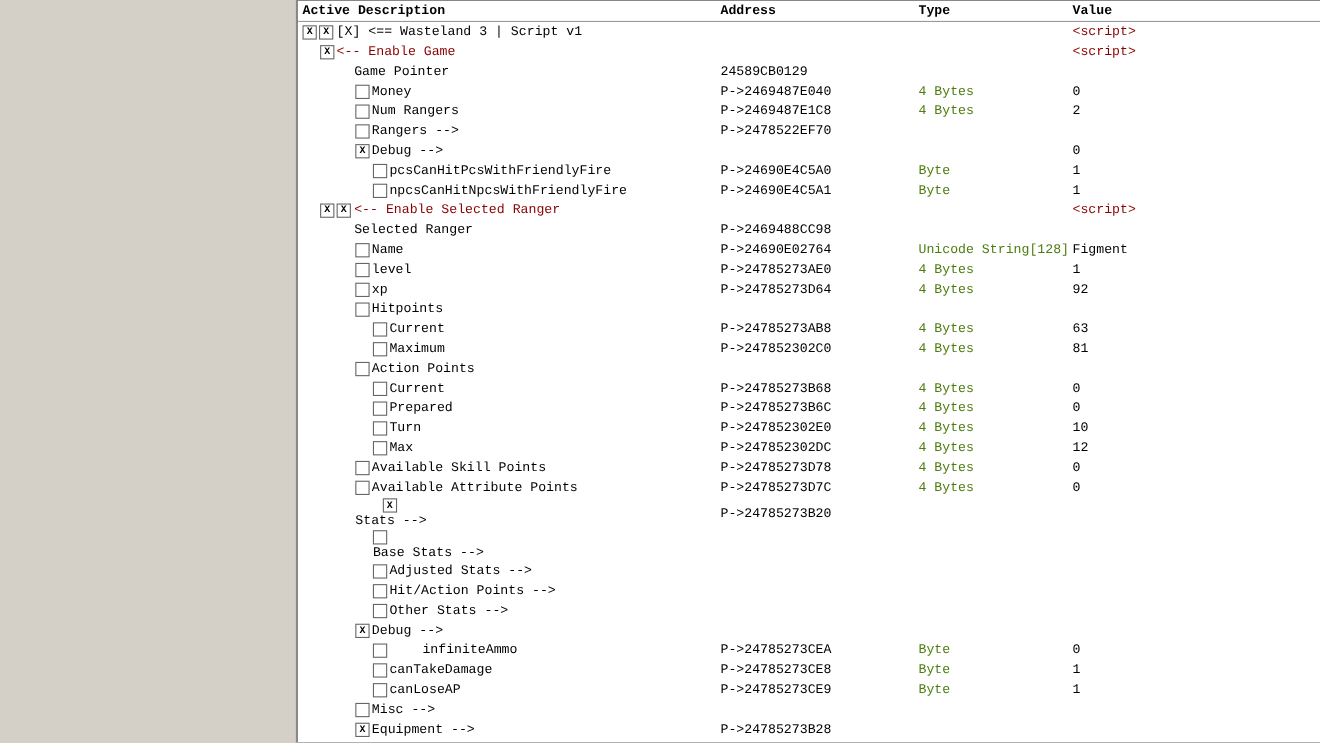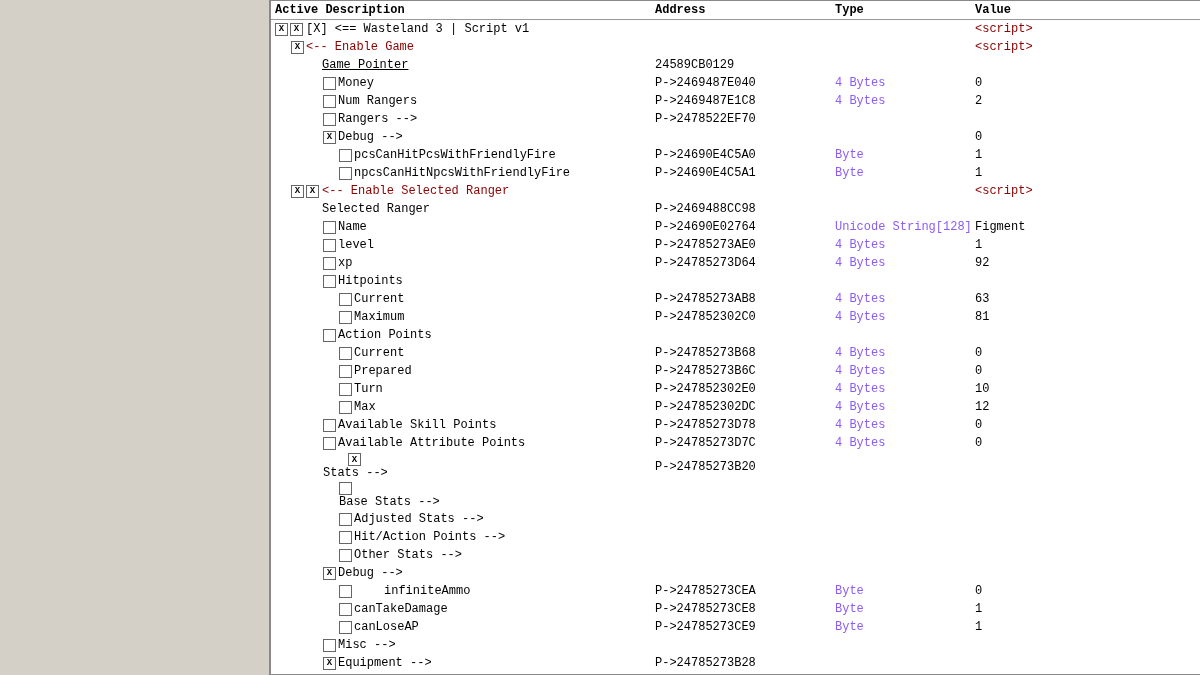--- a/index.html
+++ b/index.html
@@ -43,21 +43,21 @@
       min-height: 18px;
     }
 
     .desc-cell {
       display: flex;
       align-items: center;
       width: 380px;
       white-space: nowrap;
     }
     .addr-cell { width: 180px; color: #000; }
-    .type-cell { width: 140px; color: #8b5cf6; }
+    .type-cell { width: 140px; color: #4d7c0f; }
     .val-cell  { width: 120px; color: #000; }
 
     .checkbox {
       width: 13px;
       height: 13px;
       border: 1px solid #666;
       display: inline-flex;
       align-items: center;
       justify-content: center;
       margin-right: 2px;
@@ -124,21 +124,21 @@
             <span class="checkbox-x"></span>
             <span style="color: rgb(139, 0, 0);">&lt;-- Enable Game</span>
           </span>
         </div>
         <div class="addr-cell"></div>
         <div class="type-cell"></div>
         <div class="val-cell script-label" style="color: rgb(139, 0, 0);">&lt;script&gt;</div>
       </div>
       <div class="row">
         <div class="desc-cell">
-          <span style="padding-left: 32px; display: inline-flex; align-items: center; flex-shrink: 0; text-decoration: underline;">
+          <span style="padding-left: 32px; display: inline-flex; align-items: center; flex-shrink: 0;">
             <span style="width: 15px; display: inline-block;"></span>
             <span>Game Pointer</span>
           </span>
         </div>
         <div class="addr-cell">24589CB0129</div>
         <div class="type-cell"></div>
         <div class="val-cell"></div>
       </div>
       <div class="row">
         <div class="desc-cell">

